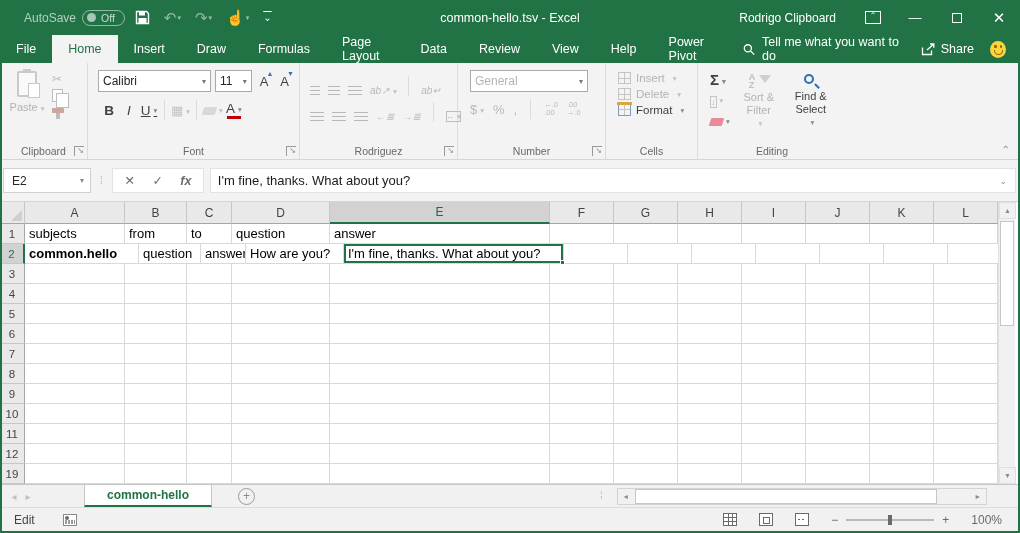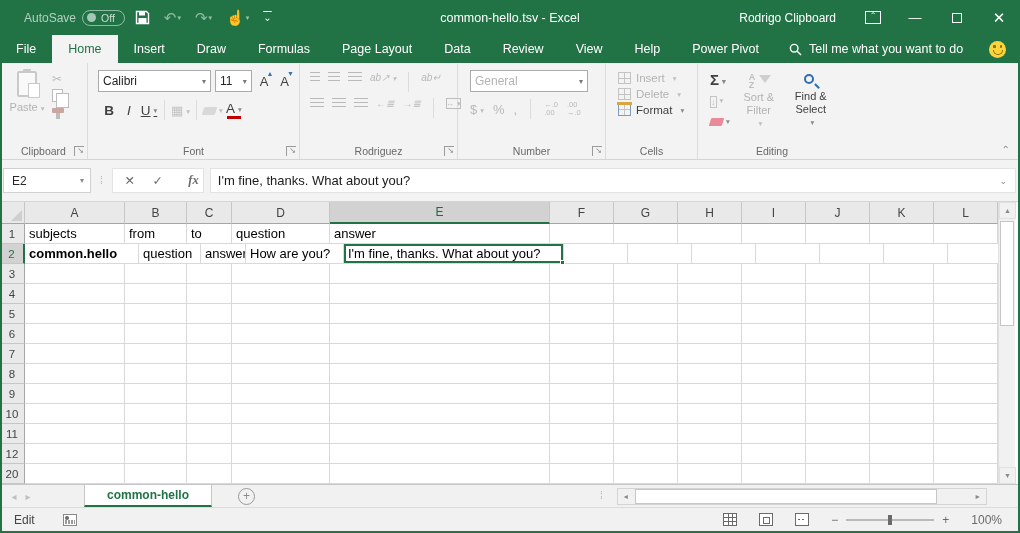--- a/index.html
+++ b/index.html
@@ -81,21 +81,21 @@
   .fbtn { font-size:13px; color:#3f3f3f; padding:2px 4px; position:relative; }
   .sup { position:absolute; top:-2px; right:-1px; font-size:7px; }
   .font-row2 { display:flex; align-items:center; gap:2px; padding:4px 2px 0 6px; }
   .biu { font-size:13.5px; color:#3f3f3f; width:18px; text-align:center; }
   .vsep { width:1px; height:20px; background:#dcdcdc; margin:0 4px; }
   .redbar { display:inline-block; width:14px; height:3.5px; background:#c00000; position:absolute; left:2px; bottom:0px; }
   .fcA { position:relative; font-size:13.5px; color:#3f3f3f; width:18px; text-align:center; padding-bottom:3px; }
 
   
   .al-grid { display:grid; grid-template-rows:24px 24px; gap:2px; padding:5px 0 0 4px; }
-  .al-row { display:flex; align-items:flex-start; gap:8px; }
+  .al-row { display:flex; align-items:flex-end; gap:8px; }
   .lines { width:14px; height:10px; background:repeating-linear-gradient(to bottom,#b9b9b9 0 1.5px,transparent 1.5px 4px); }
   .al-txt { font-size:10px; color:#b9b9b9; font-style:italic; }
   .merge-ic { width:15px; height:11px; border:1.4px solid #bdbdbd; display:flex; align-items:center; justify-content:center; font-size:8px; color:#bdbdbd; }
 
   
   .num-combo { width:118px; color:#b3b3b3; }
   .num-row { display:flex; align-items:center; gap:9px; padding:7px 2px 0 6px; }
   .num-sym { font-size:13px; color:#b9b9b9; }
   .dec { display:flex; flex-direction:column; font-size:7.5px; line-height:8px; color:#b9b9b9; }
 
@@ -133,21 +133,21 @@
 
   
   #formulabar { position:absolute; left:0; top:160px; width:1020px; height:42px; background:#f3f3f3;
     display:flex; align-items:center; border-bottom:1px solid #d5d5d5; }
   .namebox { width:88px; height:25px; background:#fff; border:1px solid #d0d0d0; margin-left:3px;
     display:flex; align-items:center; font-size:12px; color:#262626; padding-left:8px; }
   .namebox .car { margin-left:auto; padding-right:6px; color:#8a8a8a; font-size:8px; }
   .fdots { color:#b5b5b5; font-size:10px; letter-spacing:0; margin:0 9px; line-height:7px; }
   .fbtns { display:flex; align-items:center; gap:2px; background:#fff; border:1px solid #e3e3e3; height:25px; padding:0 4px; }
   .fbx { width:26px; text-align:center; font-size:12.5px; color:#6d6d6d; }
-  .fx { font-style:italic; font-family:Liberation Serif, serif; font-weight:bold;text-align:right; }
+  .fx { font-style:italic; font-family:Liberation Sans, sans-serif; font-weight:bold; }
   .finput { flex:1; background:#fff; border:1px solid #e3e3e3; height:25px; margin-left:6px; margin-right:4px;
     display:flex; align-items:center; font-size:13px; color:#1a1a1a; padding-left:7px; }
   .fexpand { margin-left:auto; color:#8a8a8a; font-size:9px; padding-right:8px; }
 
   
   #grid { position:absolute; left:0; top:202px; width:1015px; height:282px; background:#fff; }
   #colhdrs { display:flex; height:22px; }
   .corner { width:25px; height:22px; background:#e9e9e9; border-right:1px solid #c6c6c6;
     border-bottom:1px solid #a6a6a6; position:relative; }
   .corner::after { content:""; position:absolute; right:2px; bottom:2px; width:0; height:0;
@@ -280,20 +280,27 @@
         <div class="rtab">Power Pivot</div>
       </div>
     <div class="tellme">
       <svg width="13" height="13" viewBox="0 0 13 13">
           <circle cx="5.2" cy="5.2" r="3.8" fill="none" stroke="#fff" stroke-width="1.4"></circle>
           <line x1="8.2" y1="8.2" x2="12" y2="12" stroke="#fff" stroke-width="1.4"></line>
         </svg>
       <span>Tell me what you want to do</span>
     </div>
     <div class="spacer"></div>
+    <div class="share">
+      <svg width="14" height="13" viewBox="0 0 14 13">
+          <path d="M1.5 4.5v7h9v-4" fill="none" stroke="#fff" stroke-width="1.3"></path>
+          <path d="M6 7 L12.5 1.2 M9 1 h3.8 v3.8" fill="none" stroke="#fff" stroke-width="1.3"></path>
+        </svg>
+      <span>Share</span>
+    </div>
     <div class="smiley">
         <i class="l"></i>
         <i class="r"></i>
         <u></u>
       </div>
   </div>
 
   <div id="ribbon">
 
     <div class="rgroup" style="width:88px;">
@@ -641,21 +648,21 @@
           <div class="cell" style="width: 220px;"></div>
           <div class="cell" style="width: 64px;"></div>
           <div class="cell" style="width: 64px;"></div>
           <div class="cell" style="width: 64px;"></div>
           <div class="cell" style="width: 64px;"></div>
           <div class="cell" style="width: 64px;"></div>
           <div class="cell" style="width: 64px;"></div>
           <div class="cell" style="width: 64px;"></div>
         </div>
         <div class="grow">
-          <div class="rowhdr">20</div>
+          <div class="rowhdr">19</div>
           <div class="cell" style="width: 100px;"></div>
           <div class="cell" style="width: 62px;"></div>
           <div class="cell" style="width: 45px;"></div>
           <div class="cell" style="width: 98px;"></div>
           <div class="cell" style="width: 220px;"></div>
           <div class="cell" style="width: 64px;"></div>
           <div class="cell" style="width: 64px;"></div>
           <div class="cell" style="width: 64px;"></div>
           <div class="cell" style="width: 64px;"></div>
           <div class="cell" style="width: 64px;"></div>

